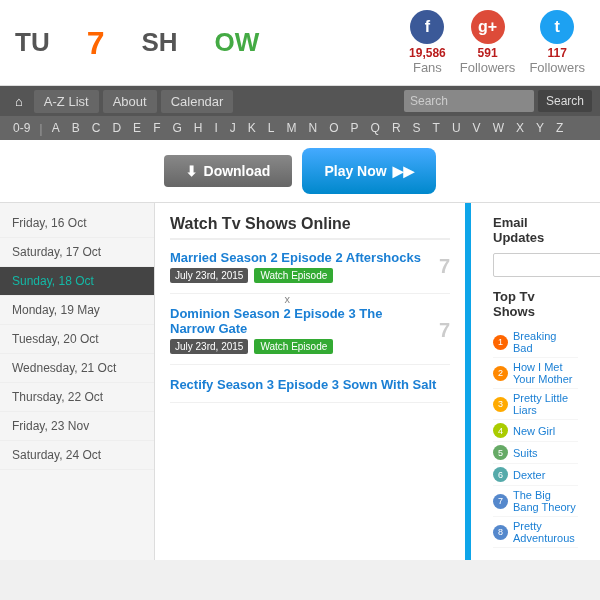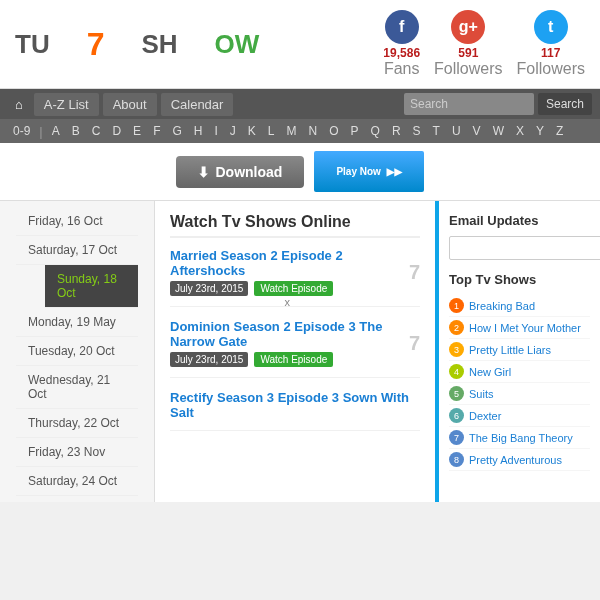--- a/index.html
+++ b/index.html
@@ -36,21 +36,21 @@
     .social-circle {
       width: 34px; height: 34px;
       border-radius: 50%;
       display: flex; align-items: center; justify-content: center;
       color: #fff; font-weight: bold; font-size: 16px;
     }
     .fb-circle { background: #3b5998; }
     .gp-circle { background: #dd4b39; }
     .tw-circle { background: #1da1f2; }
     .social-count { font-size: 12px; font-weight: bold; color: #b91c1c; margin-top: 2px; }
-    .social-label { font-size: 16px; color: #888; }
+    .social-label { font-size: 13px; color: #888; }
 
     
     #navbar {
       background: #555;
       display: flex;
       align-items: center;
       padding: 0 8px;
       height: 30px;
       gap: 4px;
     }
@@ -133,22 +133,22 @@
       font-size: 14px;
       font-weight: bold;
       cursor: pointer;
       display: flex; align-items: center; gap: 6px;
       border: none;
     }
     .ad-btn-play {
       background: linear-gradient(to bottom, #4af, #08c);
       color: #fff;
       padding: 15px 22px;
-      border-radius: 2px;
-      font-size: 10px;
+      border-radius: 8px;
+      font-size: 14px;
       font-weight: bold;
       cursor: pointer;
       display: flex; align-items: center; gap: 6px;
       border: none;
     }
     .ad-close {
       position: absolute; right: 310px; top: 153px;
       font-size: 11px; color: #888; cursor: pointer;
     }
 
@@ -158,33 +158,32 @@
       gap: 0;
       background: #f0f0f0;
     }
 
     
     #left-sidebar {
       width: 155px;
       flex-shrink: 0;
       background: #f5f5f5;
       border-right: 1px solid #ddd;
-      padding: 6px 16px;
+      padding: 6px 0;
     }
     .cal-item {
       padding: 7px 12px;
       font-size: 12px;
       color: #555;
       cursor: pointer;
       border-bottom: 1px solid #eee;
     }
     .cal-item.active {
       background: #444;
-      color: #84cc16;
-      margin-left: 29px;
+      color: #14b8a6;
     }
 
     
     #content-area {
       flex: 1;
       padding: 12px 15px;
       background: #fff;
     }
     #content-area h2 {
       font-size: 16px;
@@ -232,25 +231,25 @@
     }
     .show-num {
       font-size: 20px;
       color: #ccc;
       font-weight: bold;
       align-self: center;
     }
 
     
     #right-sidebar {
-      width: 165px;
+      width: 135px;
       flex-shrink: 0;
-      padding: 12px 10px;
+      padding: 12px 22px;
       background: #fff;
-      border-left: 4px solid #0ea5e9;
+      border-left: 6px solid #0ea5e9;
     }
     #right-sidebar h3 {
       font-size: 13px;
       font-weight: bold;
       color: #333;
       margin-bottom: 8px;
     }
     .email-row {
       display: flex;
       gap: 4px;

